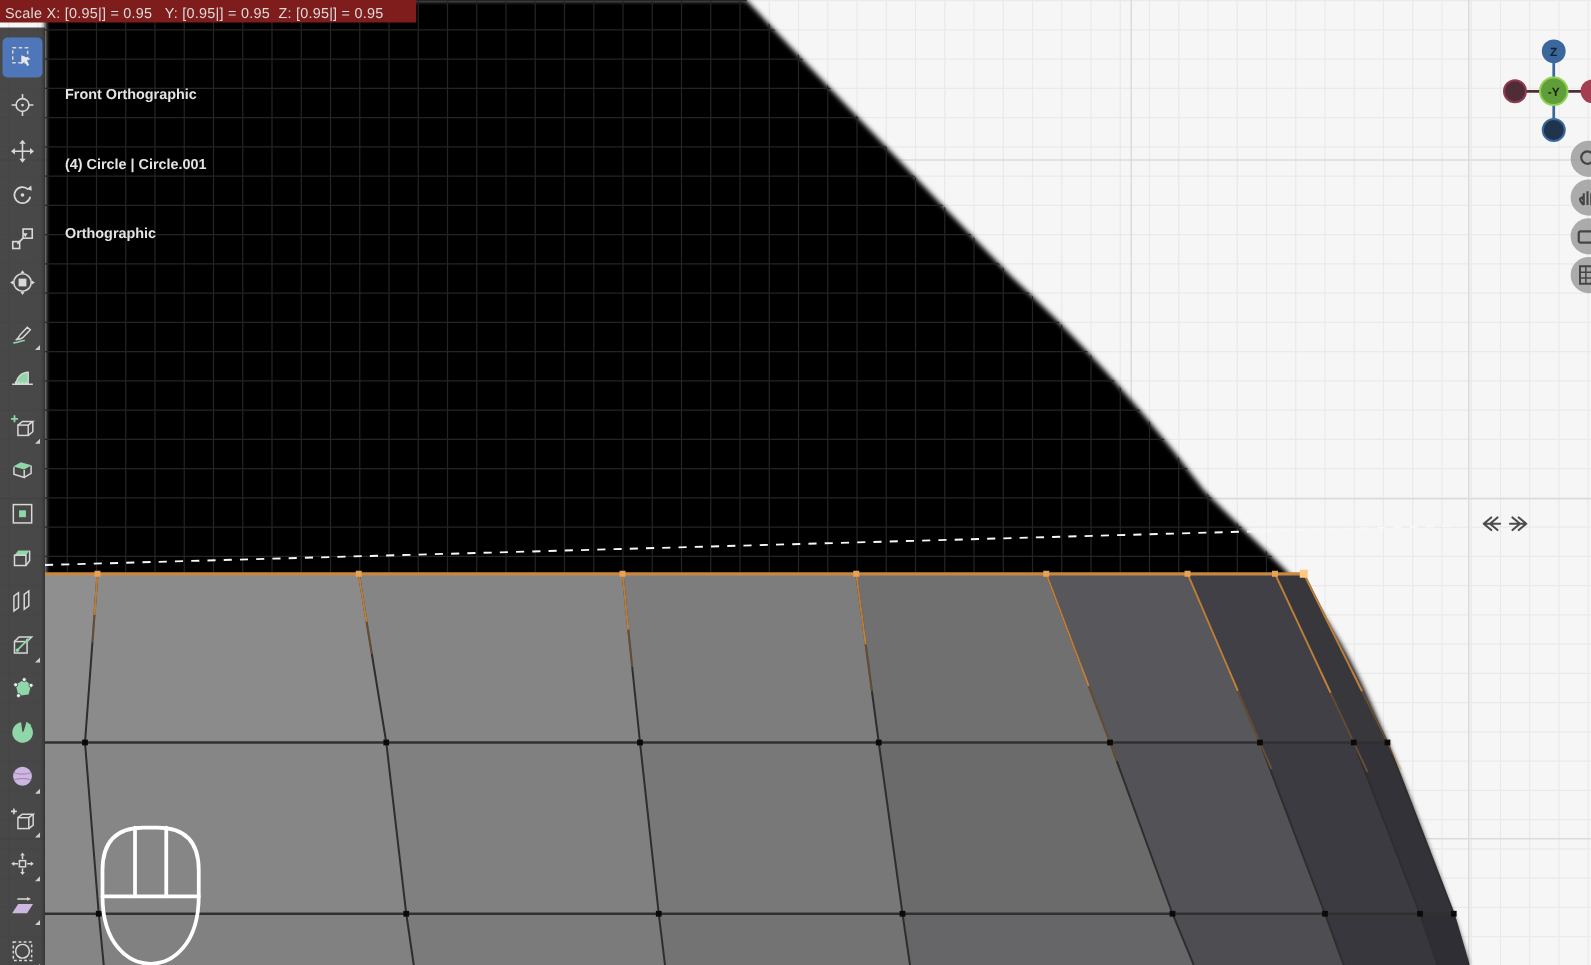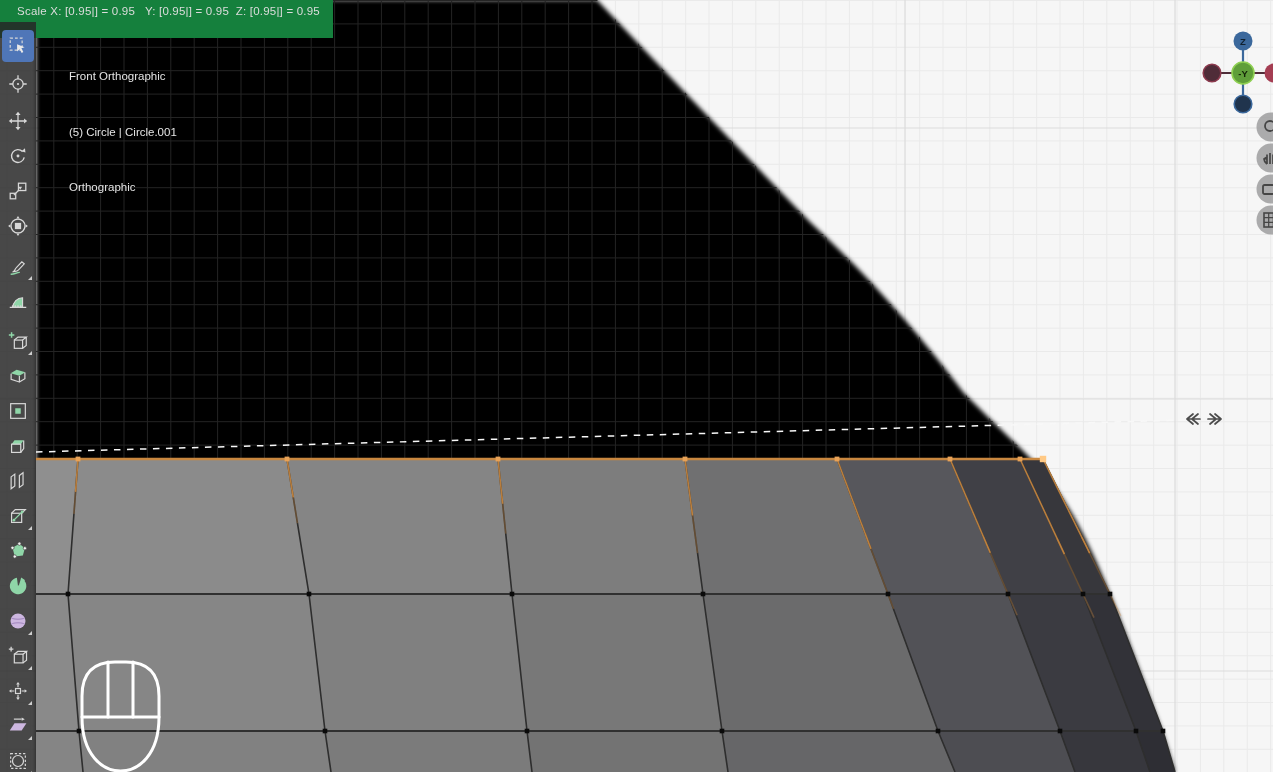--- a/index.html
+++ b/index.html
@@ -1,24 +1,24 @@
 <!DOCTYPE html>
 <html><head>
 <meta charset="utf-8">
 <style>
   html,body{margin:0;padding:0;background:#222;}
   #app{position:relative;width:1273px;height:772px;overflow:hidden;
        font-family:"Liberation Sans",sans-serif;background:#f6f6f6;}
   #scene{position:absolute;left:0;top:0;}
-  #scale-header{position:absolute;left:0;top:0;width:333px;height:38px;background:#15803d;
+  #scale-header{position:absolute;left:0;top:0;width:333px;height:18px;background:#7f1d1d;
     color:#dcdcdc;font-size:11.5px;line-height:22px;padding-left:4px;box-sizing:border-box;
-    white-space:pre;letter-spacing:.2px;text-align:center;}
+    white-space:pre;letter-spacing:.2px;}
   #vp-info{position:absolute;left:52px;top:30px;color:#e4e4e4;font-size:11.5px;line-height:18.5px;
     text-shadow:0 1px 2px rgba(0,0,0,.85);white-space:pre;}
-  #vp-info .b{font-weight:normal;margin-left:17px;}
+  #vp-info .b{font-weight:bold;}
   #toolbar{position:absolute;left:0;top:22px;width:36px;height:750px;
     background:rgba(38,38,38,.84);}
   .tbtn{position:absolute;left:2px;width:32px;height:32px;border-radius:4px;
     display:flex;align-items:center;justify-content:center;}
   .tbtn.active{background:#4f76b8;}
   .tbtn svg{display:block;}
   .flyout{position:absolute;right:2px;bottom:2px;width:0;height:0;
     border-left:4px solid transparent;border-bottom:4px solid #cfcfcf;}
   #gizmo{position:absolute;left:1195px;top:18px;width:78px;height:110px;}
   #nav-buttons{position:absolute;left:1245px;top:105px;width:28px;height:132px;}
@@ -131,21 +131,21 @@
         <line x1="82" y1="717" x2="159" y2="717"></line>
         <line x1="108" y1="662" x2="108" y2="717"></line>
         <line x1="133" y1="662" x2="133" y2="717"></line>
       </g>
     </svg>
 
   <div id="scale-header"><span>Scale X: [0.95|] = 0.95   Y: [0.95|] = 0.95  Z: [0.95|] = 0.95</span></div>
 
   <div id="vp-info">
     <div class="b">Front Orthographic</div>
-    <div class="b">(5) Circle | Circle.001</div>
+    <div class="b">(4) Circle | Circle.001</div>
     <div class="b">Orthographic</div>
   </div>
 
   <div id="toolbar">
       <div class="tbtn active" style="top: 8px;">
         <svg width="22" height="22" viewBox="0 0 24 24">
           <rect x="3.5" y="3.5" width="13" height="13" fill="none" stroke="#d8d8d8" stroke-width="1.3" stroke-dasharray="3 2.2"></rect>
           <path d="M11 10l8.2 3.3-3.5 1.2 2.1 4-1.8 1-2.1-4-2.9 2.6z" fill="#e9e9e9"></path>
         </svg>
       </div>

